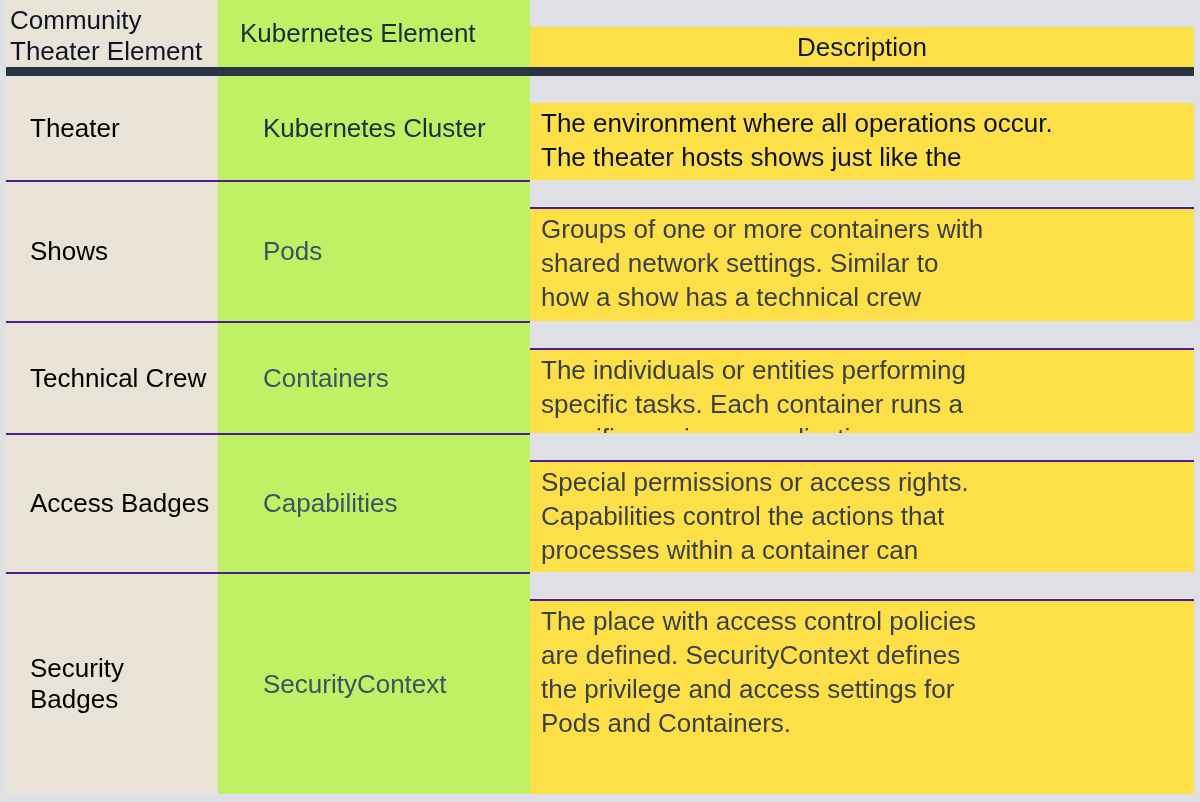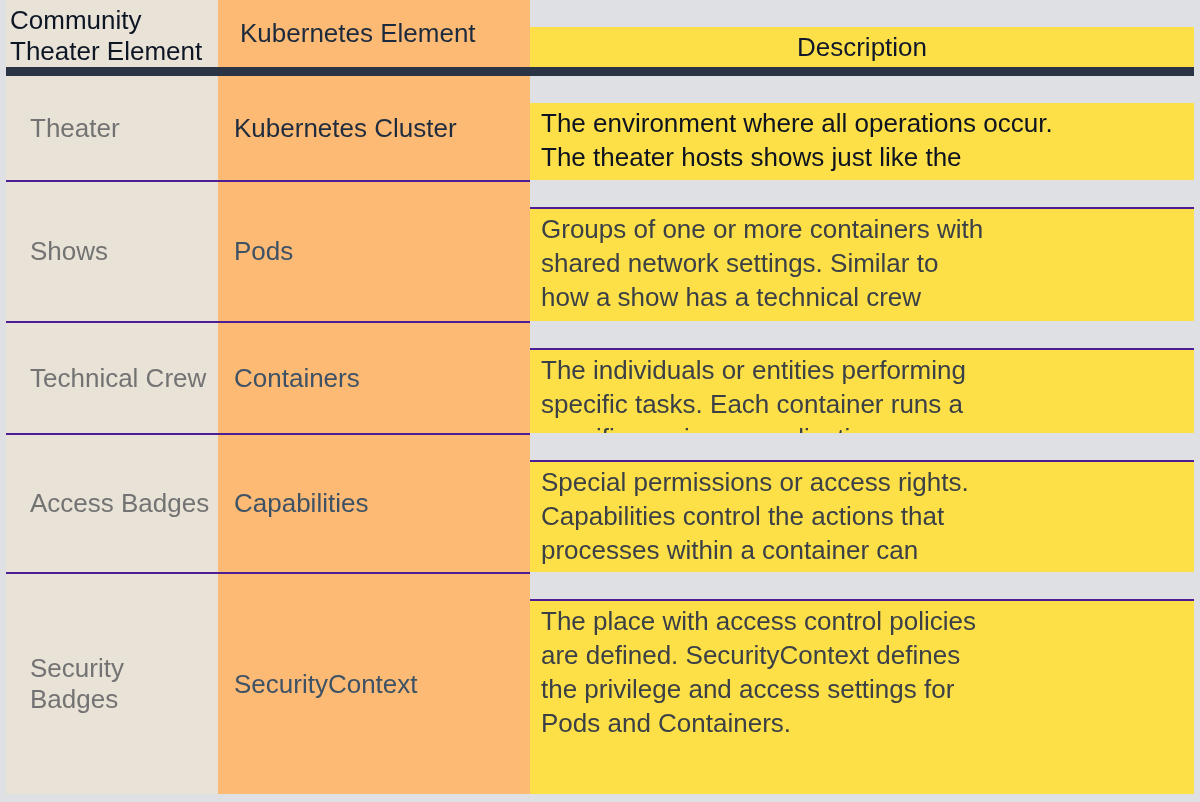--- a/index.html
+++ b/index.html
@@ -14,22 +14,22 @@
     position: absolute;
     left: 6px;
     top: 0;
     width: 1188px;
     height: 794px;
     display: grid;
     grid-template-columns: 212px 312px 664px;
     grid-template-rows: 67px 9px 104px 141px 112px 139px 222px;
   }
   .cell { overflow: hidden; }
-  .c1 { background: #e9e3d7; color: #737373; }
-  .c2 { background: #fdba74; color: #3e5266; }
+  .c1 { background: #e9e3d7; color: #000000; }
+  .c2 { background: #bef264; color: #3e5266; }
   .c3 { background: #fde047; color: #3b4047; margin-top: 27px; }
 
   .cell { font-size: 26px; display: flex; }
 
   
   .head.c1 {
     padding: 5px 2px 0 4px;
     line-height: 31px;
     white-space: pre-line;
     color: #0e1626;
@@ -49,21 +49,21 @@
   .header-bar {
     grid-column: 1 / -1;
     background: #2a3444;
   }
 
   
   .row { display: contents; }
   .row-b .cell { border-top: 2px solid #4c1d95; }
 
   .body.c1 { align-items: center; padding-left: 24px; }
-  .body.c2 { align-items: center; padding-left: 16px; }
+  .body.c2 { align-items: center; padding-left: 45px; }
   .body.c3 {
     align-items: flex-start;
     padding: 3px 8px 0 11px;
     white-space: pre-line;
     line-height: 34px;
   }
   .k-dark { color: #1f2c3e; }
   .d-dark { color: #0d1320; }
 </style>
 </head>

